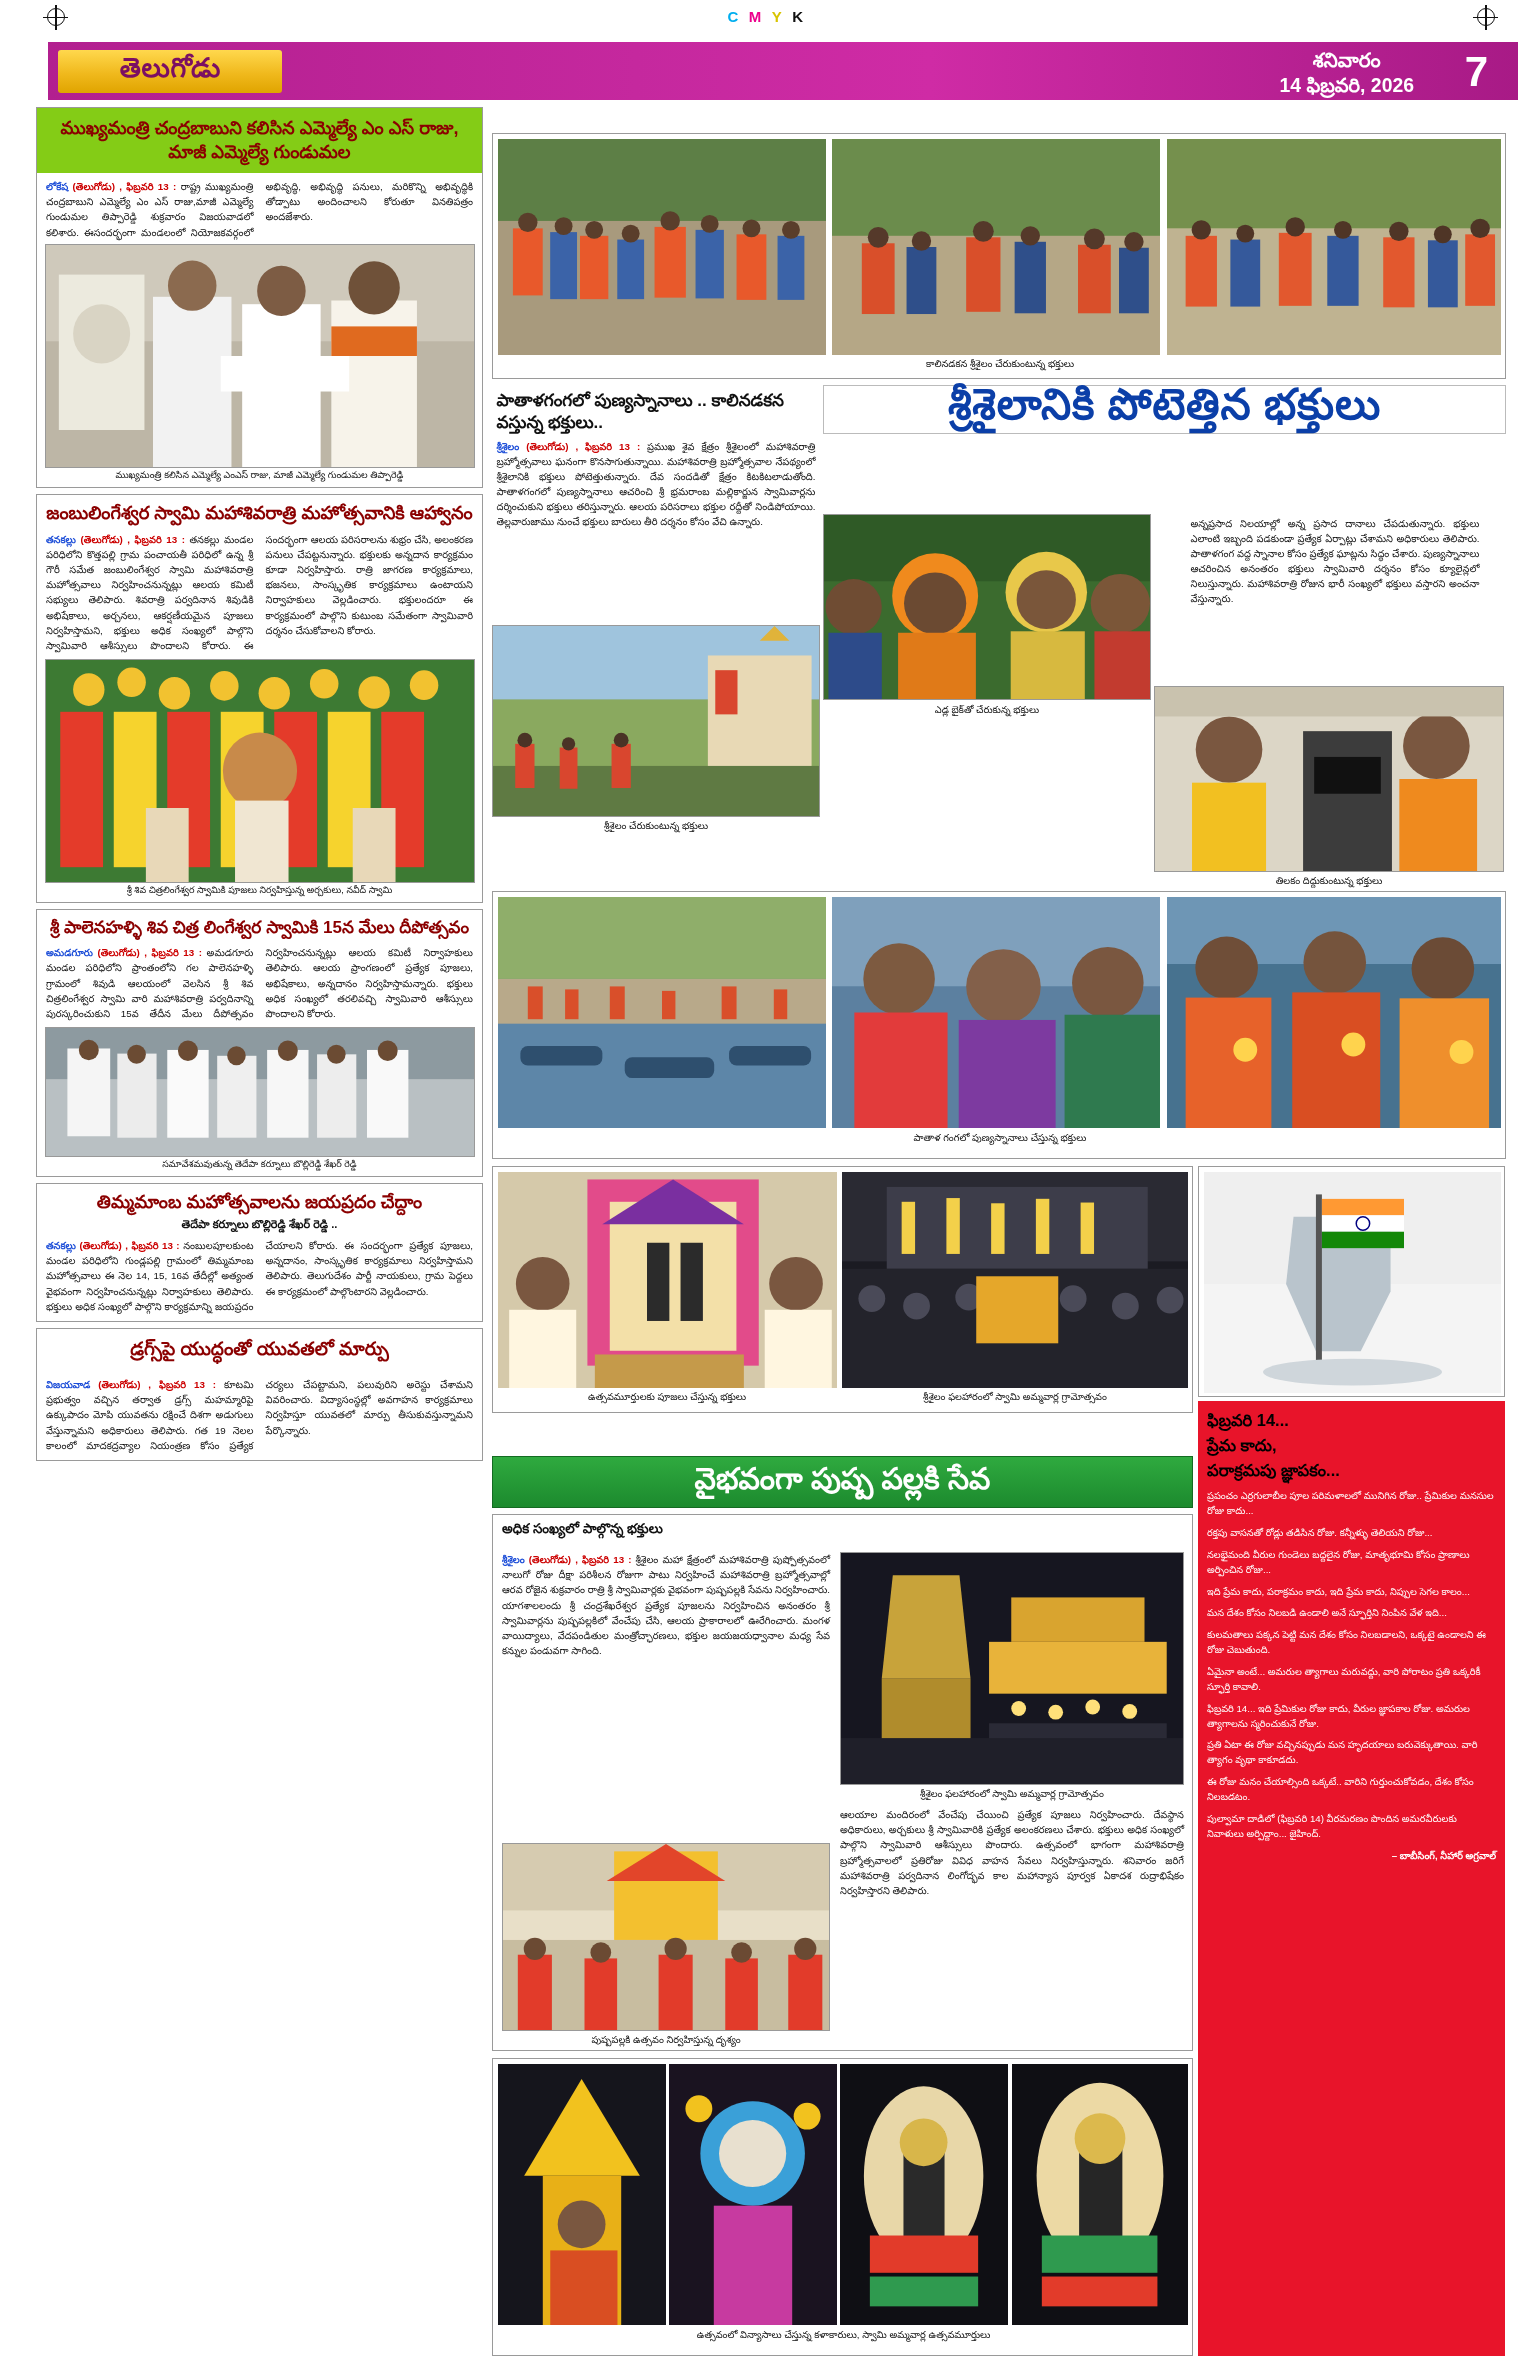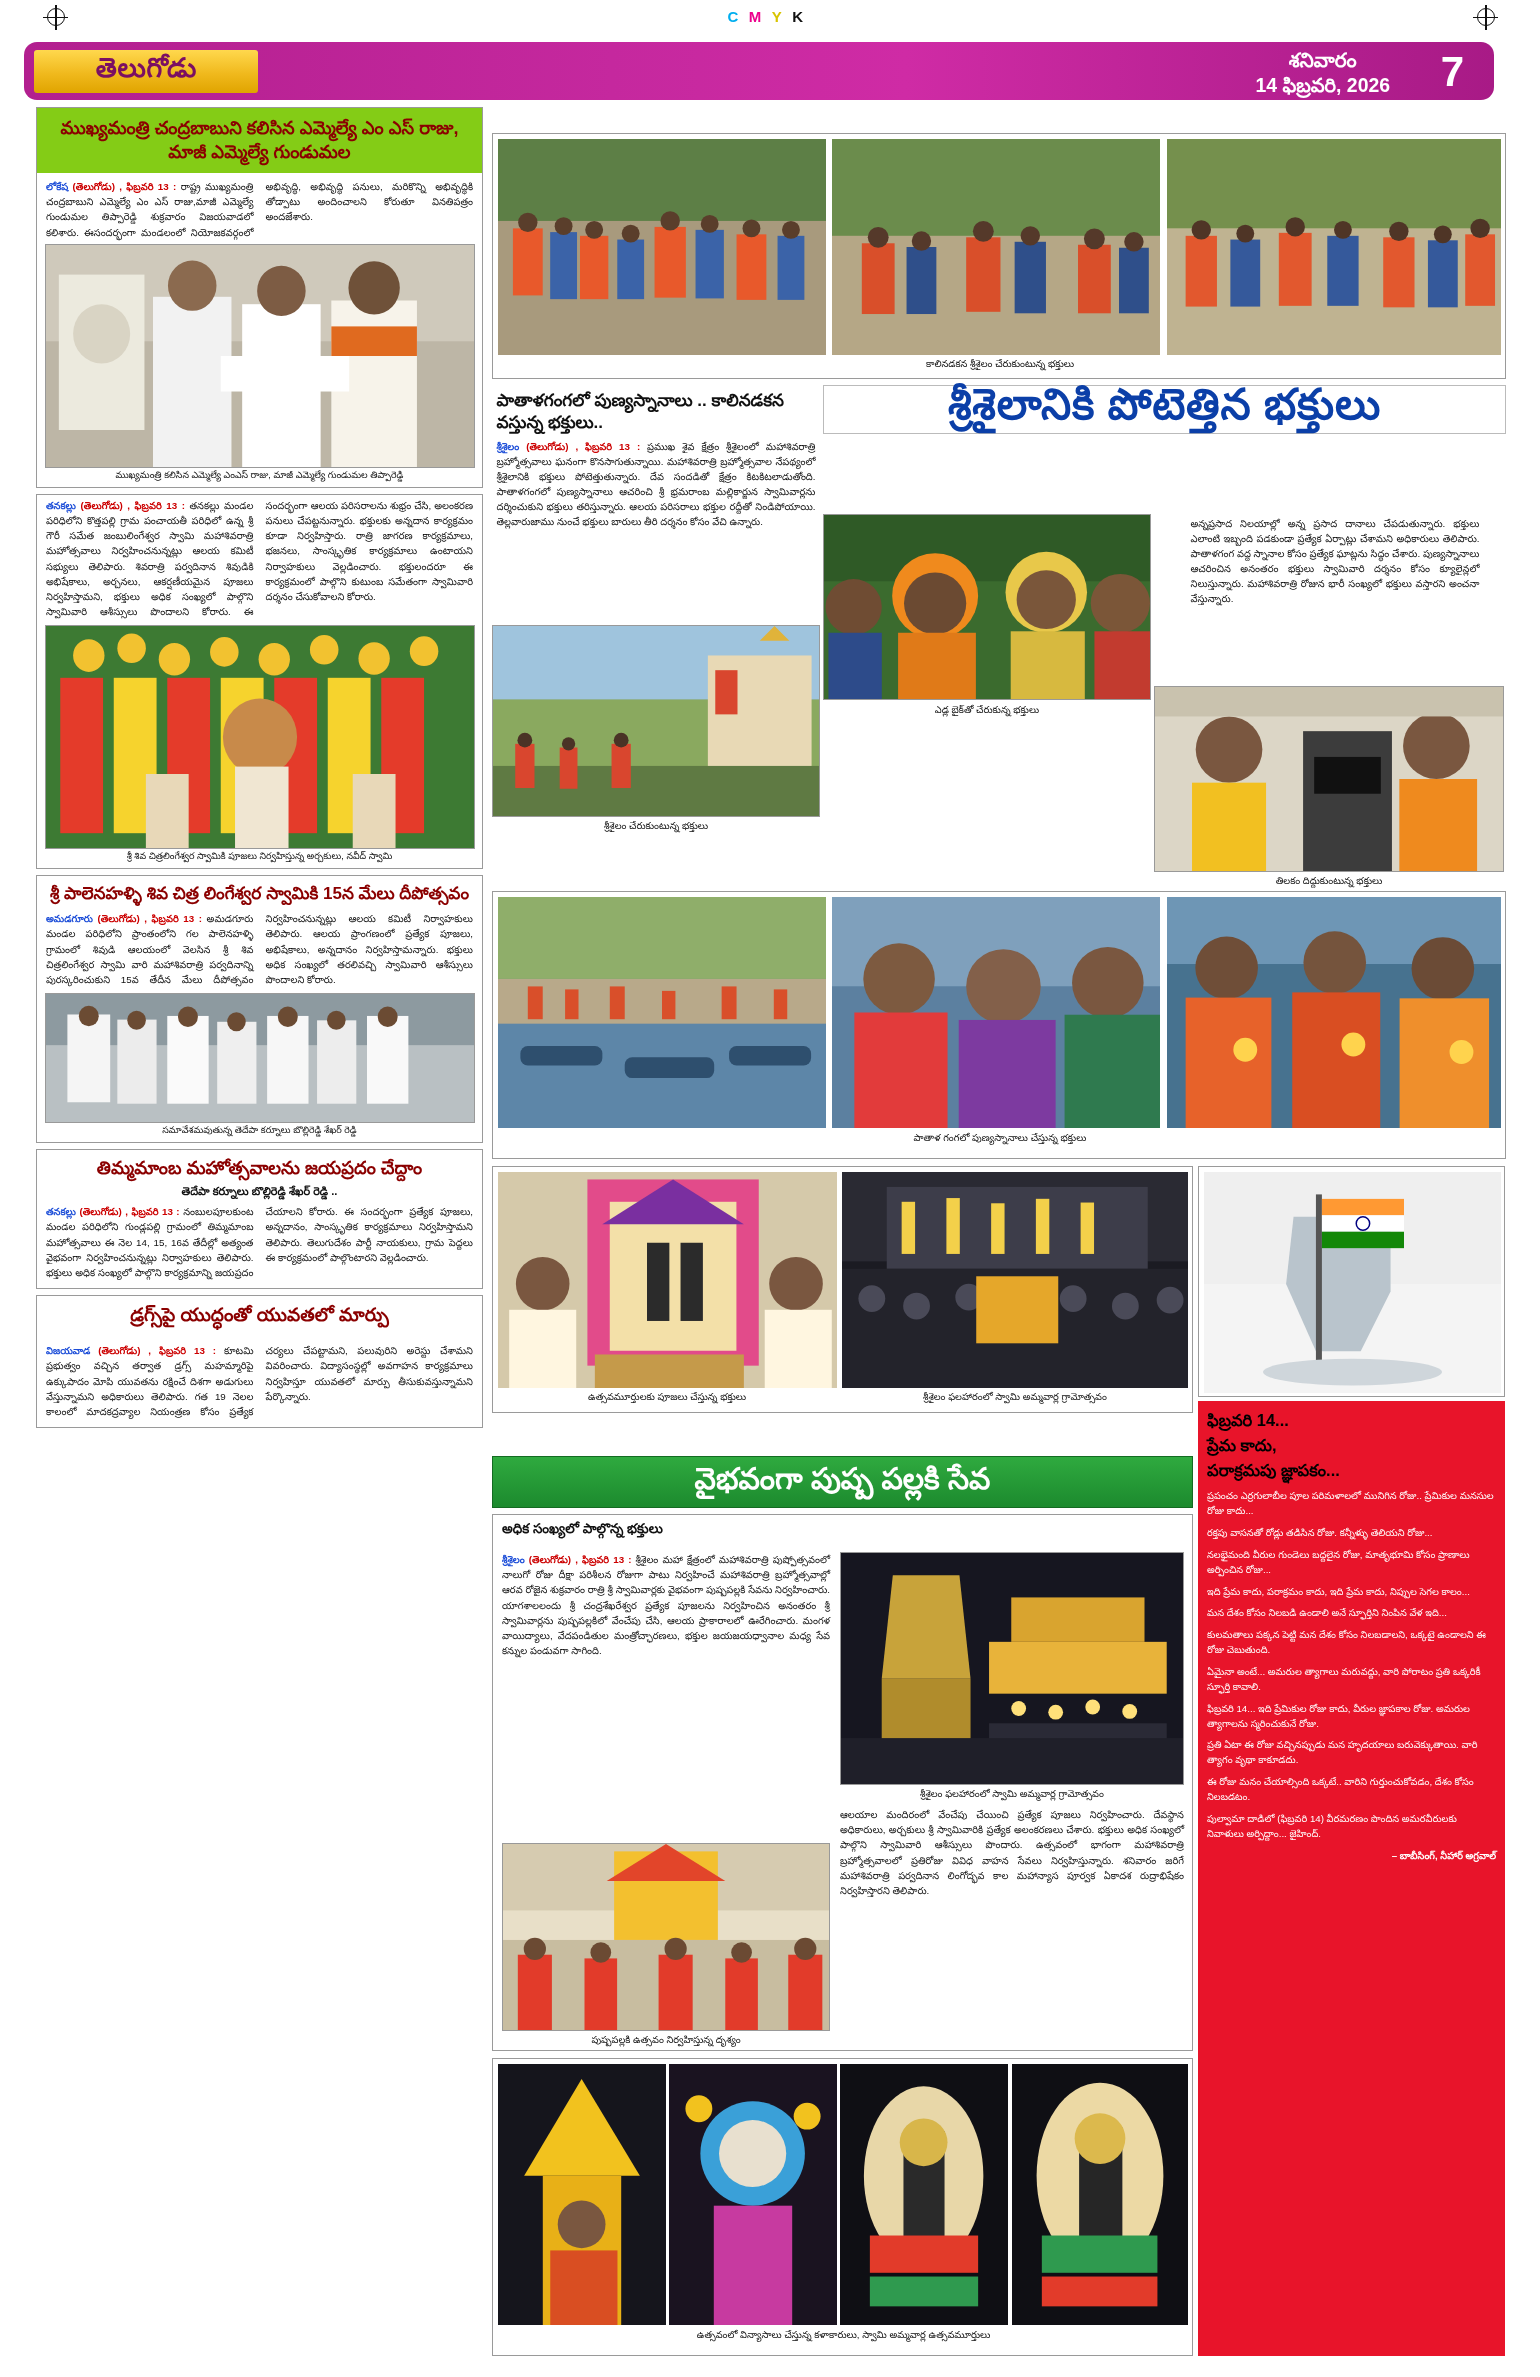--- a/index.html
+++ b/index.html
@@ -23,23 +23,23 @@
   .regcirc { position:absolute; left:3.7px; top:3.7px; width:18px; height:18px; border:1.5px solid #111; border-radius:50%; }
   .cmyk { position:absolute; left:50%; transform:translateX(-50%); top:7.5px; font-size:15px; letter-spacing:10.4px; font-weight:bold; }
   .cmyk span { display:inline-block; }
   .cmyk .c { color:#00aeef; }
   .cmyk .m { color:#ec008c; }
   .cmyk .y { color:#d8c400; }
   .cmyk .k { color:#111; }
 
   
   .masthead {
-    position:absolute; left:24px; top:42px; width:1470px; height:58px;
+    position:absolute; left:48px; top:42px; width:1470px; height:58px;
     background:linear-gradient(90deg,#b21f8f 0%, #c5289e 40%, #cf2ba5 60%, #a81a86 100%);
-    border-radius:13px;
+    border-radius:0;
   }
   .logo-badge {
     position:absolute; left:10.4px; top:7.5px; width:224px; height:43px;
     background:linear-gradient(180deg,#ffd84d 0%, #f0b91d 55%, #e0a400 100%);
     border-radius:3px; display:flex; align-items:center; justify-content:center;
   }
   .logo-badge span { font-size:27px; font-weight:bold; color:#7b0f63; letter-spacing:0.7px; }
   .mast-date { position:absolute; right:104px; top:6px; text-align:center; color:#fff; line-height:1.25; }
   .mast-date .day { font-size:20px; font-weight:bold; }
   .mast-date .date { font-size:19.4px; font-weight:bold; }
@@ -158,20 +158,23 @@
             <rect x="400" y="110" width="120" height="40" fill="#e06a1f"></rect>
             <rect x="245" y="150" width="70" height="48" fill="#ffffff"></rect>
             <rect x="355" y="150" width="70" height="48" fill="#ffffff"></rect>
           </svg>
         </div>
         <div class="smallcap">ముఖ్యమంత్రి కలిసిన ఎమ్మెల్యే ఎంఎస్ రాజు, మాజీ ఎమ్మెల్యే గుండుమల తిప్పారెడ్డి</div>
       </div>
     </div>
 
     <div class="lbox">
+      <div style="padding:7.5px 9px 3px 9px;">
+        <div class="headline" style="font-size:18px;">జంబులింగేశ్వర స్వామి మహాశివరాత్రి మహోత్సవానికి ఆహ్వానం</div>
+      </div>
       <div style="padding:3px 9px 6px 9px;">
         <div class="body-text twocol">
           <span class="dateline-place">తనకల్లు</span>
           <span class="dateline-paper">(తెలుగోడు)</span>
           <span class="dateline-paper">, ఫిబ్రవరి 13 :</span>
           <span>తనకల్లు మండల పరిధిలోని కొత్తపల్లి గ్రామ పంచాయతీ పరిధిలో ఉన్న శ్రీ గౌరీ సమేత జంబులింగేశ్వర స్వామి మహాశివరాత్రి మహోత్సవాలు నిర్వహించనున్నట్లు ఆలయ కమిటీ సభ్యులు తెలిపారు. శివరాత్రి పర్వదినాన శివుడికి అభిషేకాలు, అర్చనలు, ఆకర్షణీయమైన పూజలు నిర్వహిస్తామని, భక్తులు అధిక సంఖ్యలో పాల్గొని స్వామివారి ఆశీస్సులు పొందాలని కోరారు. ఈ సందర్భంగా ఆలయ పరిసరాలను శుభ్రం చేసి, అలంకరణ పనులు చేపట్టనున్నారు. భక్తులకు అన్నదాన కార్యక్రమం కూడా నిర్వహిస్తారు. రాత్రి జాగరణ కార్యక్రమాలు, భజనలు, సాంస్కృతిక కార్యక్రమాలు ఉంటాయని నిర్వాహకులు వెల్లడించారు. భక్తులందరూ ఈ కార్యక్రమంలో పాల్గొని కుటుంబ సమేతంగా స్వామివారి దర్శనం చేసుకోవాలని కోరారు.</span>
         </div>
       </div>
       <div style="padding:0 7.5px 3px 7.5px;">
         <div class="photo" style="position:relative;width:100%;height:224px;border:0.7px solid #999;">

